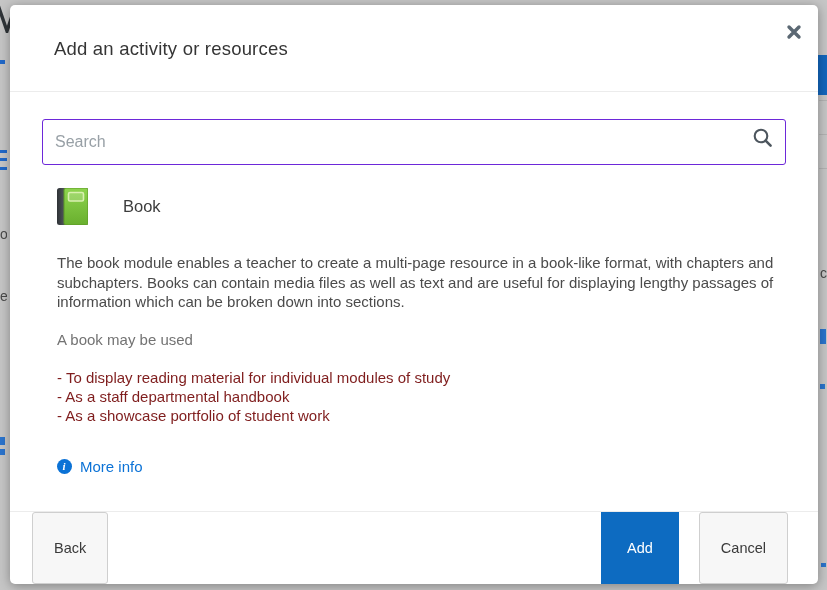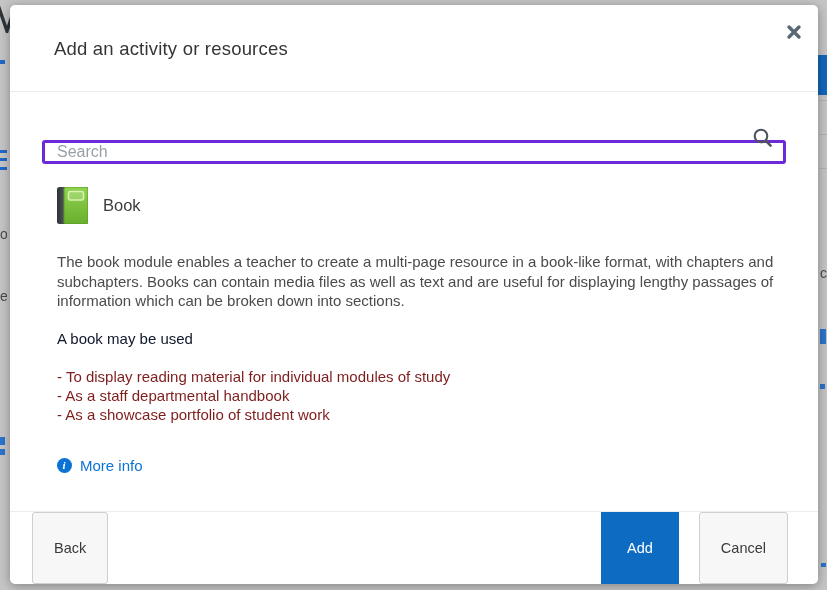--- a/index.html
+++ b/index.html
@@ -51,52 +51,51 @@
   }
 
   .modal-body {
     flex: 1 1 auto;
     padding: 27px 32px 0 32px;
     overflow: hidden;
   }
 
   .search-row { position: relative; }
   .search-input {
-    width: 100%; height: 24px;
-    border: 3px solid #6d28d9; border-radius: 3px;
+    width: 100%; height: 46px;
+    border: 1px solid #6d28d9; border-radius: 3px;
     font-family: "Liberation Sans", sans-serif;
     font-size: 16px; color: #333;
     padding: 0 42px 0 12px;
     outline: none;
-    margin-top: 21px;
   }
   .search-input::placeholder { color: #98a0a6; }
   .search-icon {
     position: absolute; right: 12px; top: 8px;
     width: 22px; height: 22px; line-height: 0;
   }
 
   .activity { padding-left: 15px; }
 
   .activity-head {
     margin-top: 22px;
-    display: flex; align-items: center; gap: 15px;
+    display: flex; align-items: center; gap: 35px;
     height: 38px;
   }
   .book-icon { line-height: 0; }
   .activity-name { font-size: 16.5px; color: #3d3d3d; }
 
   .desc {
     margin: 28px 0 0;
     font-size: 15px; line-height: 1.3; color: #4b4b4b;
     max-width: 733px;
   }
   .intro {
     margin: 18px 0 16px;
-    font-size: 15px; line-height: 1.3; color: #0f172a;
+    font-size: 15px; line-height: 1.3; color: #737373;
   }
   .usage {
     margin: 19px 0 0;
     font-size: 15px; line-height: 1.28; color: #7f1d1d;
   }
 
   .more-info {
     margin-top: 32px;
     display: inline-flex; align-items: center; gap: 8px;
     text-decoration: none; cursor: pointer;

